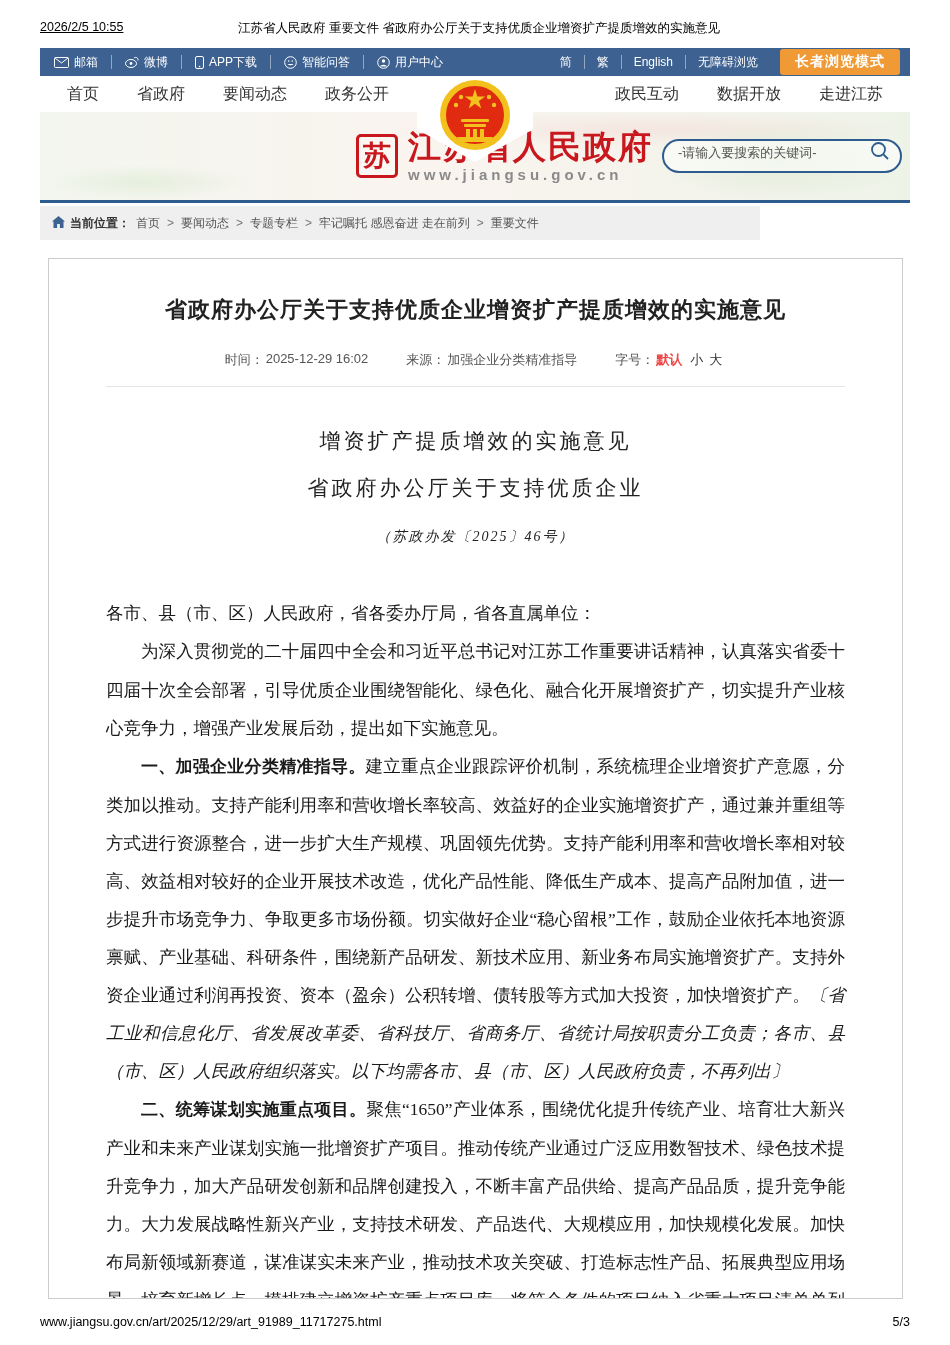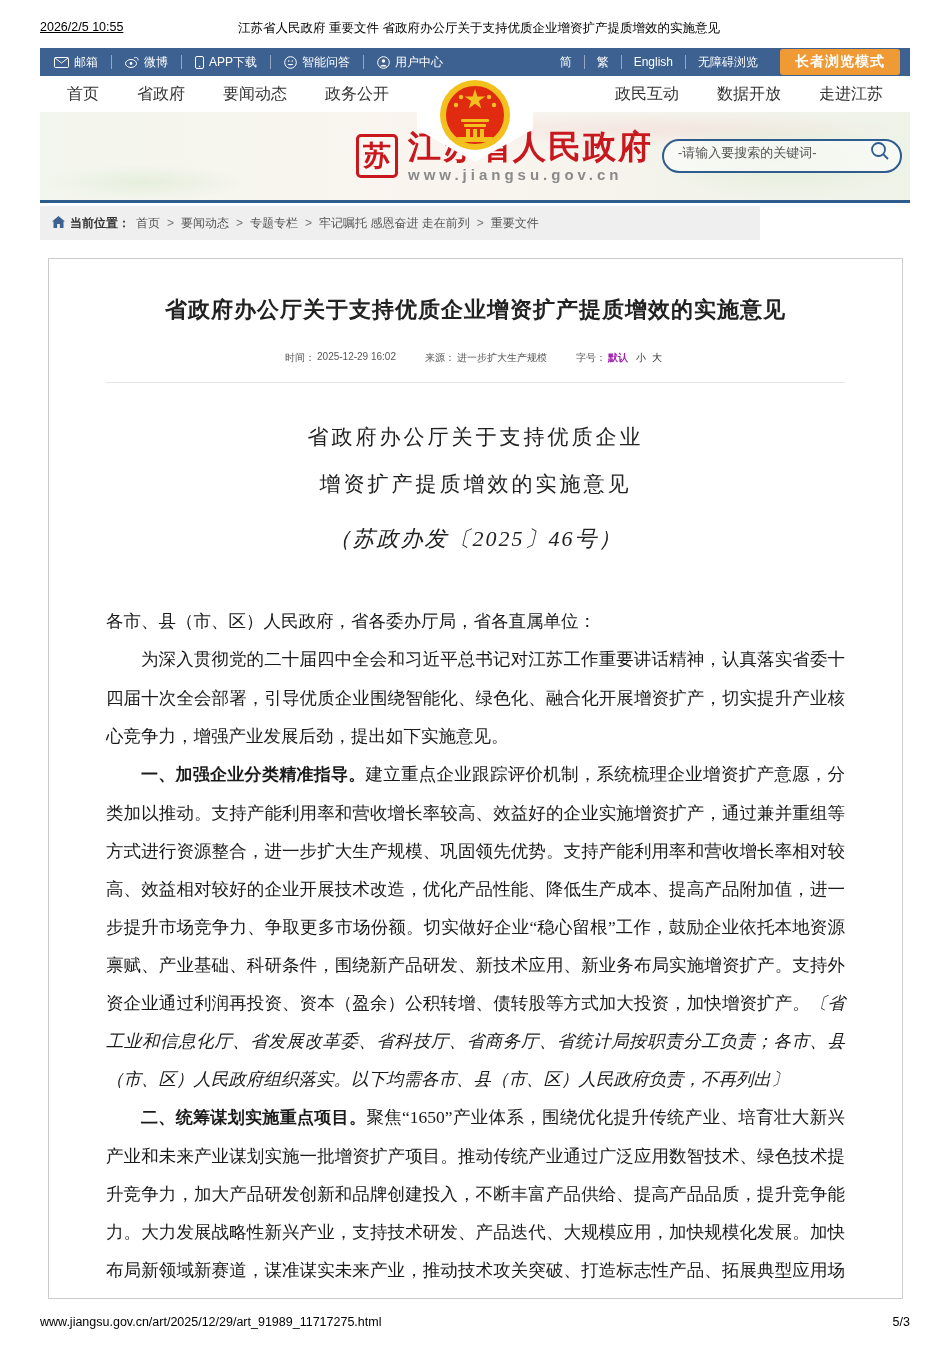--- a/index.html
+++ b/index.html
@@ -63,30 +63,30 @@
   .breadcrumb { position:absolute; top:206px; left:40px; width:720px; height:25px; background:#efefef;
                 display:flex; align-items:center; font-size:12px; color:#555; padding:17px 12px; }
   .bc-label { font-weight:bold; color:#333; margin:0 6px 0 5px; }
   .bc-item { color:#555; cursor:pointer; }
   .bc-sep { margin:0 7px; color:#777; }
 
   
   .card { position:absolute; top:258px; left:48px; width:855px; height:1041px; background:#fff;
           border:1px solid #ccc; padding:36px 57px 0; overflow:hidden; }
   .art-title { text-align:center; font-size:22px; font-weight:bold; color:#222; letter-spacing:1px; }
-  .art-meta { display:flex; justify-content:center; gap:29px; margin-top:26px; font-size:10px; color:#555;
+  .art-meta { display:flex; justify-content:center; gap:38px; margin-top:26px; font-size:13px; color:#555;
               padding-bottom:17px; border-bottom:1px solid #e5e5e5; }
   .meta-seg { display:flex; gap:2px; }
-  .fs-default { color:#a21caf; font-weight:bold; margin-right:6px; cursor:pointer; }
+  .fs-default { color:#ef4444; font-weight:bold; margin-right:6px; cursor:pointer; }
   .fs-opt { color:#333; margin-right:4px; cursor:pointer; }
 
   .doc-head { margin-top:34px; text-align:center; font-family:"Liberation Serif","DejaVu Serif",serif; color:#222; }
   .doc-head-line { font-size:21px; letter-spacing:3px; line-height:40px; }
   .doc-head-line + .doc-head-line { margin-top:7px; }
-  .doc-number { margin-top:20px; font-size:22px; font-style:italic; letter-spacing:2px; }
+  .doc-number { margin-top:20px; font-size:14px; font-style:italic; letter-spacing:2px; }
 
   .doc-body { margin-top:48px; font-family:"Liberation Serif","DejaVu Serif",serif; font-size:17.5px;
               color:#1a1a1a; line-height:38px; text-align:justify; }
   .doc-body p { margin-bottom:0; }
   .para { text-indent:2em; }
   .salutation { text-indent:0; }
   .para-lead { font-weight:bold; font-family:"Liberation Sans","DejaVu Sans",sans-serif; font-size:17px; }
   .para-note { font-style:italic; }
 
   
@@ -241,33 +241,33 @@
   <div class="card">
     <h1 class="art-title">省政府办公厅关于支持优质企业增资扩产提质增效的实施意见</h1>
 
     <div class="art-meta">
       <span class="meta-seg">
         <span>时间：</span>
         <span>2025-12-29 16:02</span>
       </span>
       <span class="meta-seg">
         <span>来源：</span>
-        <span>进一步扩大生产规模</span>
+        <span>加强企业分类精准指导</span>
       </span>
       <span class="meta-seg">
         <span>字号：</span>
         <span class="fs-default">默认</span>
         <span class="fs-opt">小</span>
         <span class="fs-opt">大</span>
       </span>
     </div>
 
     <div class="doc-head">
+      <div class="doc-head-line">增资扩产提质增效的实施意见</div>
       <div class="doc-head-line">省政府办公厅关于支持优质企业</div>
-      <div class="doc-head-line">增资扩产提质增效的实施意见</div>
       <div class="doc-number">（苏政办发〔2025〕46号）</div>
     </div>
 
     <div class="doc-body">
       <p class="para salutation">各市、县（市、区）人民政府，省各委办厅局，省各直属单位：</p>
       <p class="para">
         <span class="para-lead"></span><span>为深入贯彻党的二十届四中全会和习近平总书记对江苏工作重要讲话精神，认真落实省委十四届十次全会部署，引导优质企业围绕智能化、绿色化、融合化开展增资扩产，切实提升产业核心竞争力，增强产业发展后劲，提出如下实施意见。</span><span class="para-note"></span>
       </p>
       <p class="para">
         <span class="para-lead">一、加强企业分类精准指导。</span><span>建立重点企业跟踪评价机制，系统梳理企业增资扩产意愿，分类加以推动。支持产能利用率和营收增长率较高、效益好的企业实施增资扩产，通过兼并重组等方式进行资源整合，进一步扩大生产规模、巩固领先优势。支持产能利用率和营收增长率相对较高、效益相对较好的企业开展技术改造，优化产品性能、降低生产成本、提高产品附加值，进一步提升市场竞争力、争取更多市场份额。切实做好企业“稳心留根”工作，鼓励企业依托本地资源禀赋、产业基础、科研条件，围绕新产品研发、新技术应用、新业务布局实施增资扩产。支持外资企业通过利润再投资、资本（盈余）公积转增、债转股等方式加大投资，加快增资扩产。</span><span class="para-note">〔省工业和信息化厅、省发展改革委、省科技厅、省商务厅、省统计局按职责分工负责；各市、县（市、区）人民政府组织落实。以下均需各市、县（市、区）人民政府负责，不再列出〕</span>

